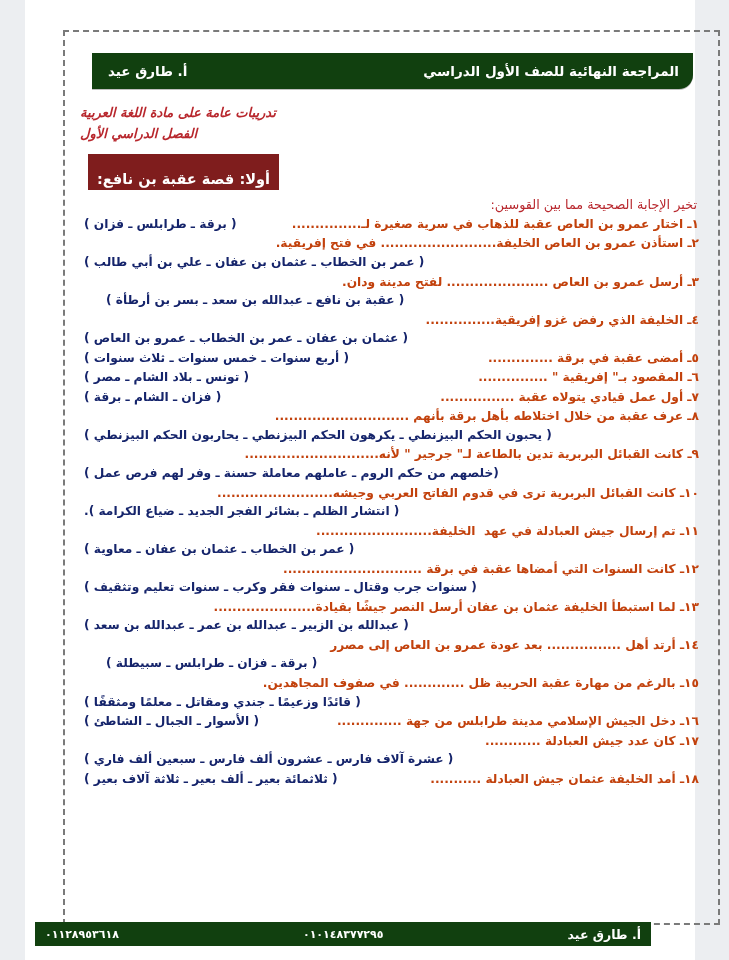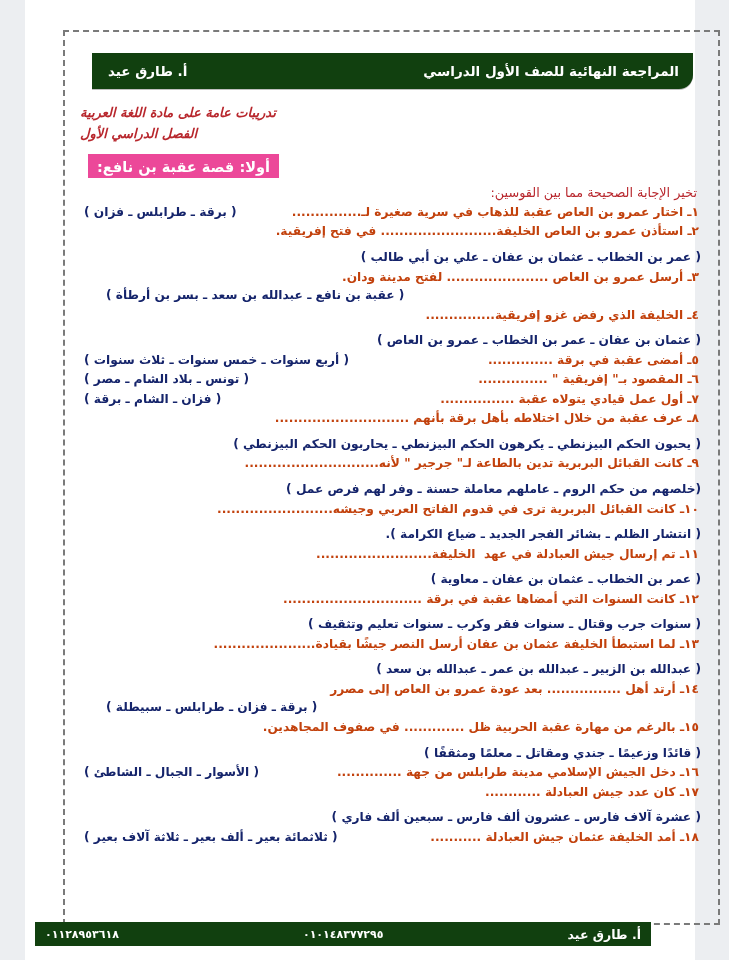--- a/index.html
+++ b/index.html
@@ -82,25 +82,25 @@
   }
 
   
   .section-head-row {
     margin-top: 9px;
     text-align: left;
     padding-left: 8px;
   }
   .section-head {
     display: inline-block;
-    background: #ec4899;
+    background: #7f1d1d;
     color: #ffffff;
     font-weight: bold;
     font-size: 14.5px;
-    padding: 5px 9px 3px 9px;
+    padding: 17px 9px 3px 9px;
     letter-spacing: 0;
   }
 
   
   .instruction {
     margin-top: 7px;
     text-align: right;
     color: #b8272d;
     font-weight: normal;
     font-size: 12.8px;
@@ -138,22 +138,22 @@
     font-weight: bold;
     font-size: 12.2px;
     line-height: 1.52;
     text-align: left;
     padding-left: 4px;
     white-space: nowrap;
   }
   
   .q-choices.own-line {
     display: block;
-    text-align: right;
-    margin-top: 7px;
+    text-align: left;
+    margin-top: 0;
   }
   .q-choices.center-left {
     display: block;
     text-align: left;
     padding-left: 26px;
   }
 
   
   .footer {
     position: absolute;

